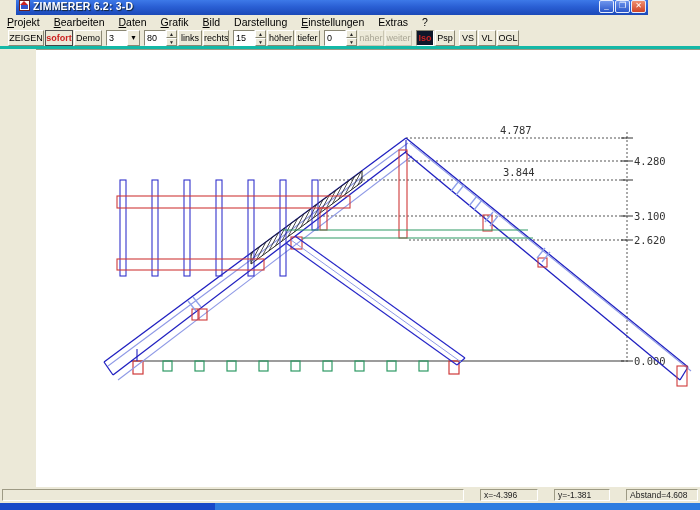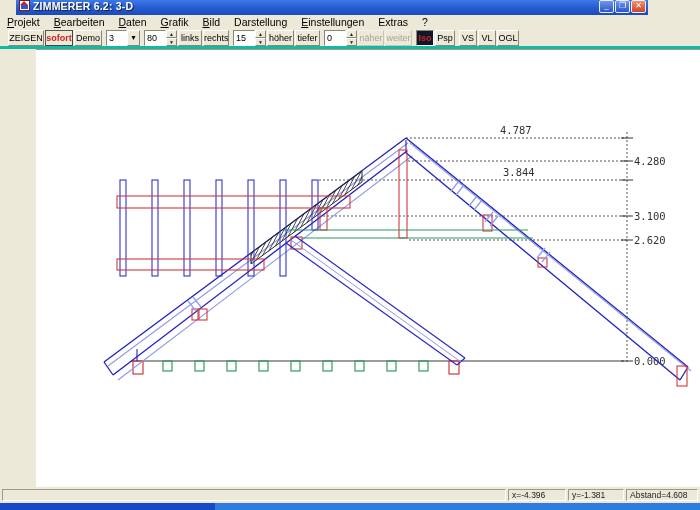--- a/index.html
+++ b/index.html
@@ -46,21 +46,21 @@
     font-size:5px;line-height:6px;text-align:center;box-sizing:border-box;color:#222;}
   .gap{width:3px;flex:0 0 auto;}
 
   
   .canvas{position:absolute;top:49px;left:0;width:700px;height:438px;background:#ffffff;
     border-top:1px solid #9d9a84;box-sizing:border-box;margin-left:36px;}
   .canvas svg{display:block;}
 
   
   .statusbar{position:absolute;top:487px;left:0;width:700px;height:16px;background:#ece9d8;
-    display:flex;align-items:center;gap:2px;padding:0 2px;box-sizing:border-box;}
+    display:flex;align-items:center;gap:16px;padding:0 2px;box-sizing:border-box;}
   .spanel{height:12px;border:1px solid;border-color:#9d9a84 #fff #fff #9d9a84;background:#ece9d8;
     font-size:8.5px;line-height:11px;color:#222;padding:0 3px;box-sizing:border-box;white-space:nowrap;}
   .spanel.fill{flex:1;}
 
   
   .bottomstrip{position:absolute;top:503px;left:0;width:700px;height:7px;background:#1849c8;}
   .bottomstrip .bright{position:absolute;left:215px;top:0;height:7px;width:485px;background:#2e7ce0;}
 </style>
 </head>
 <body>

